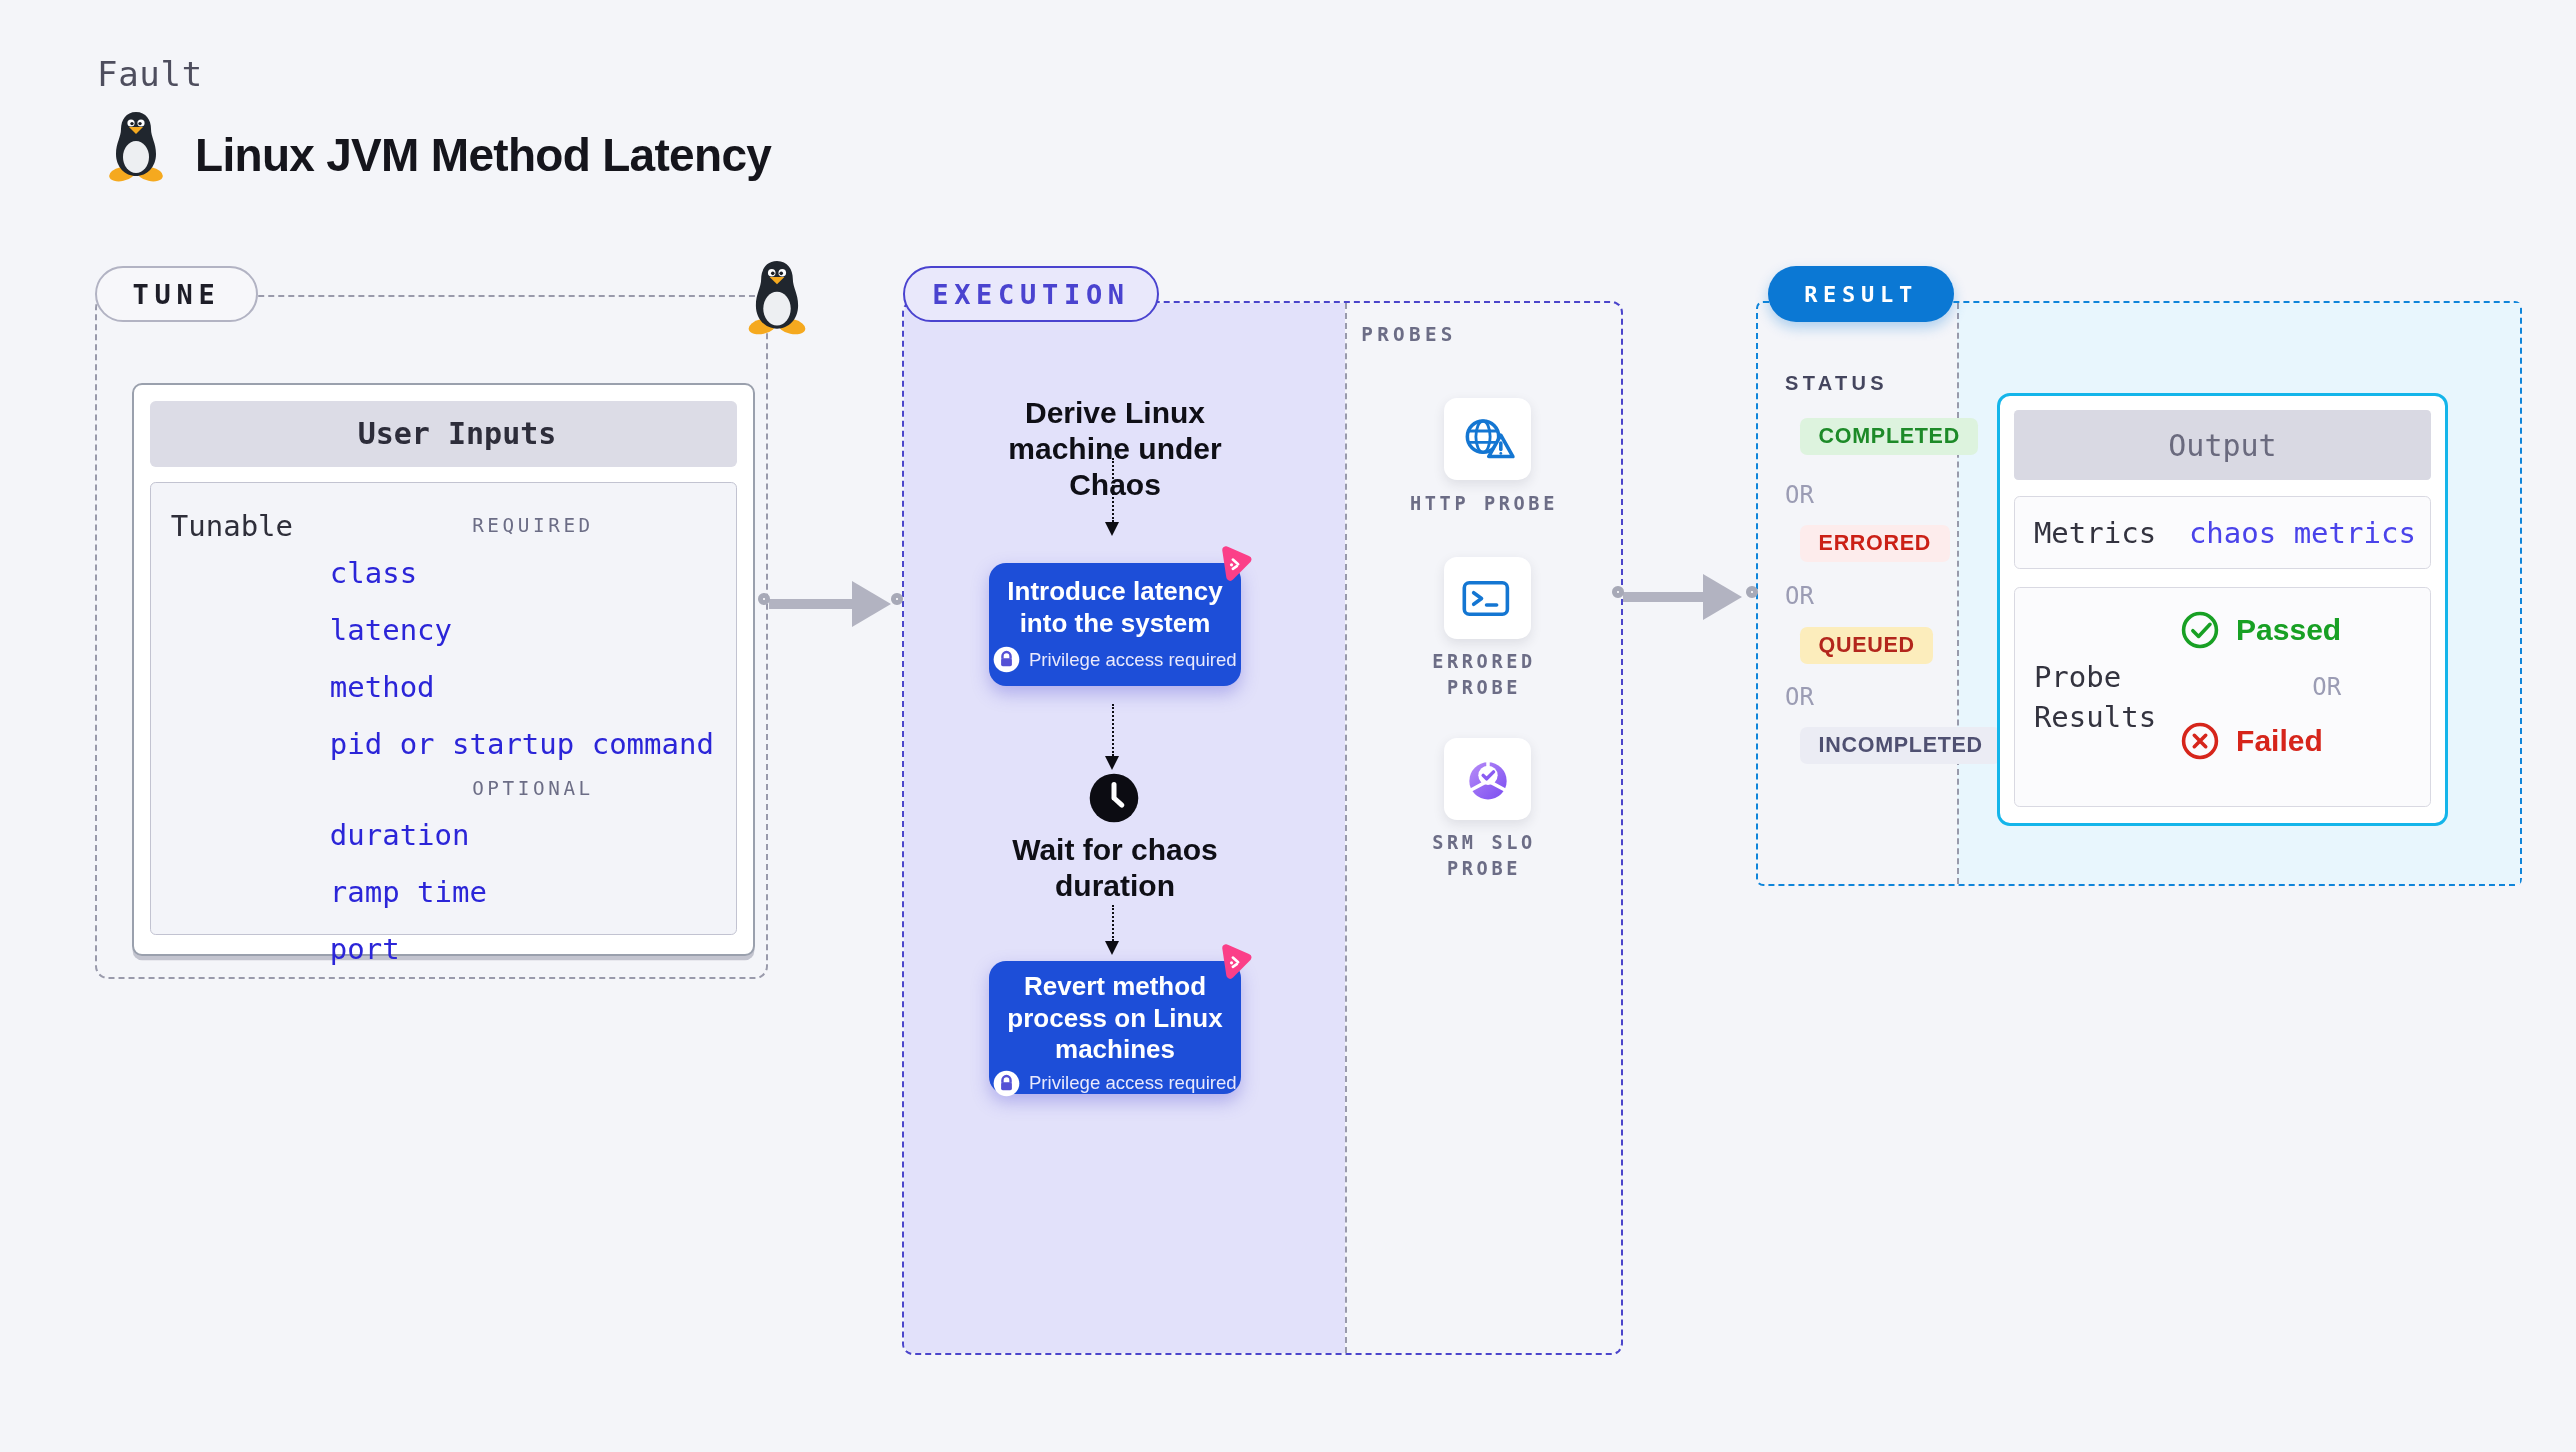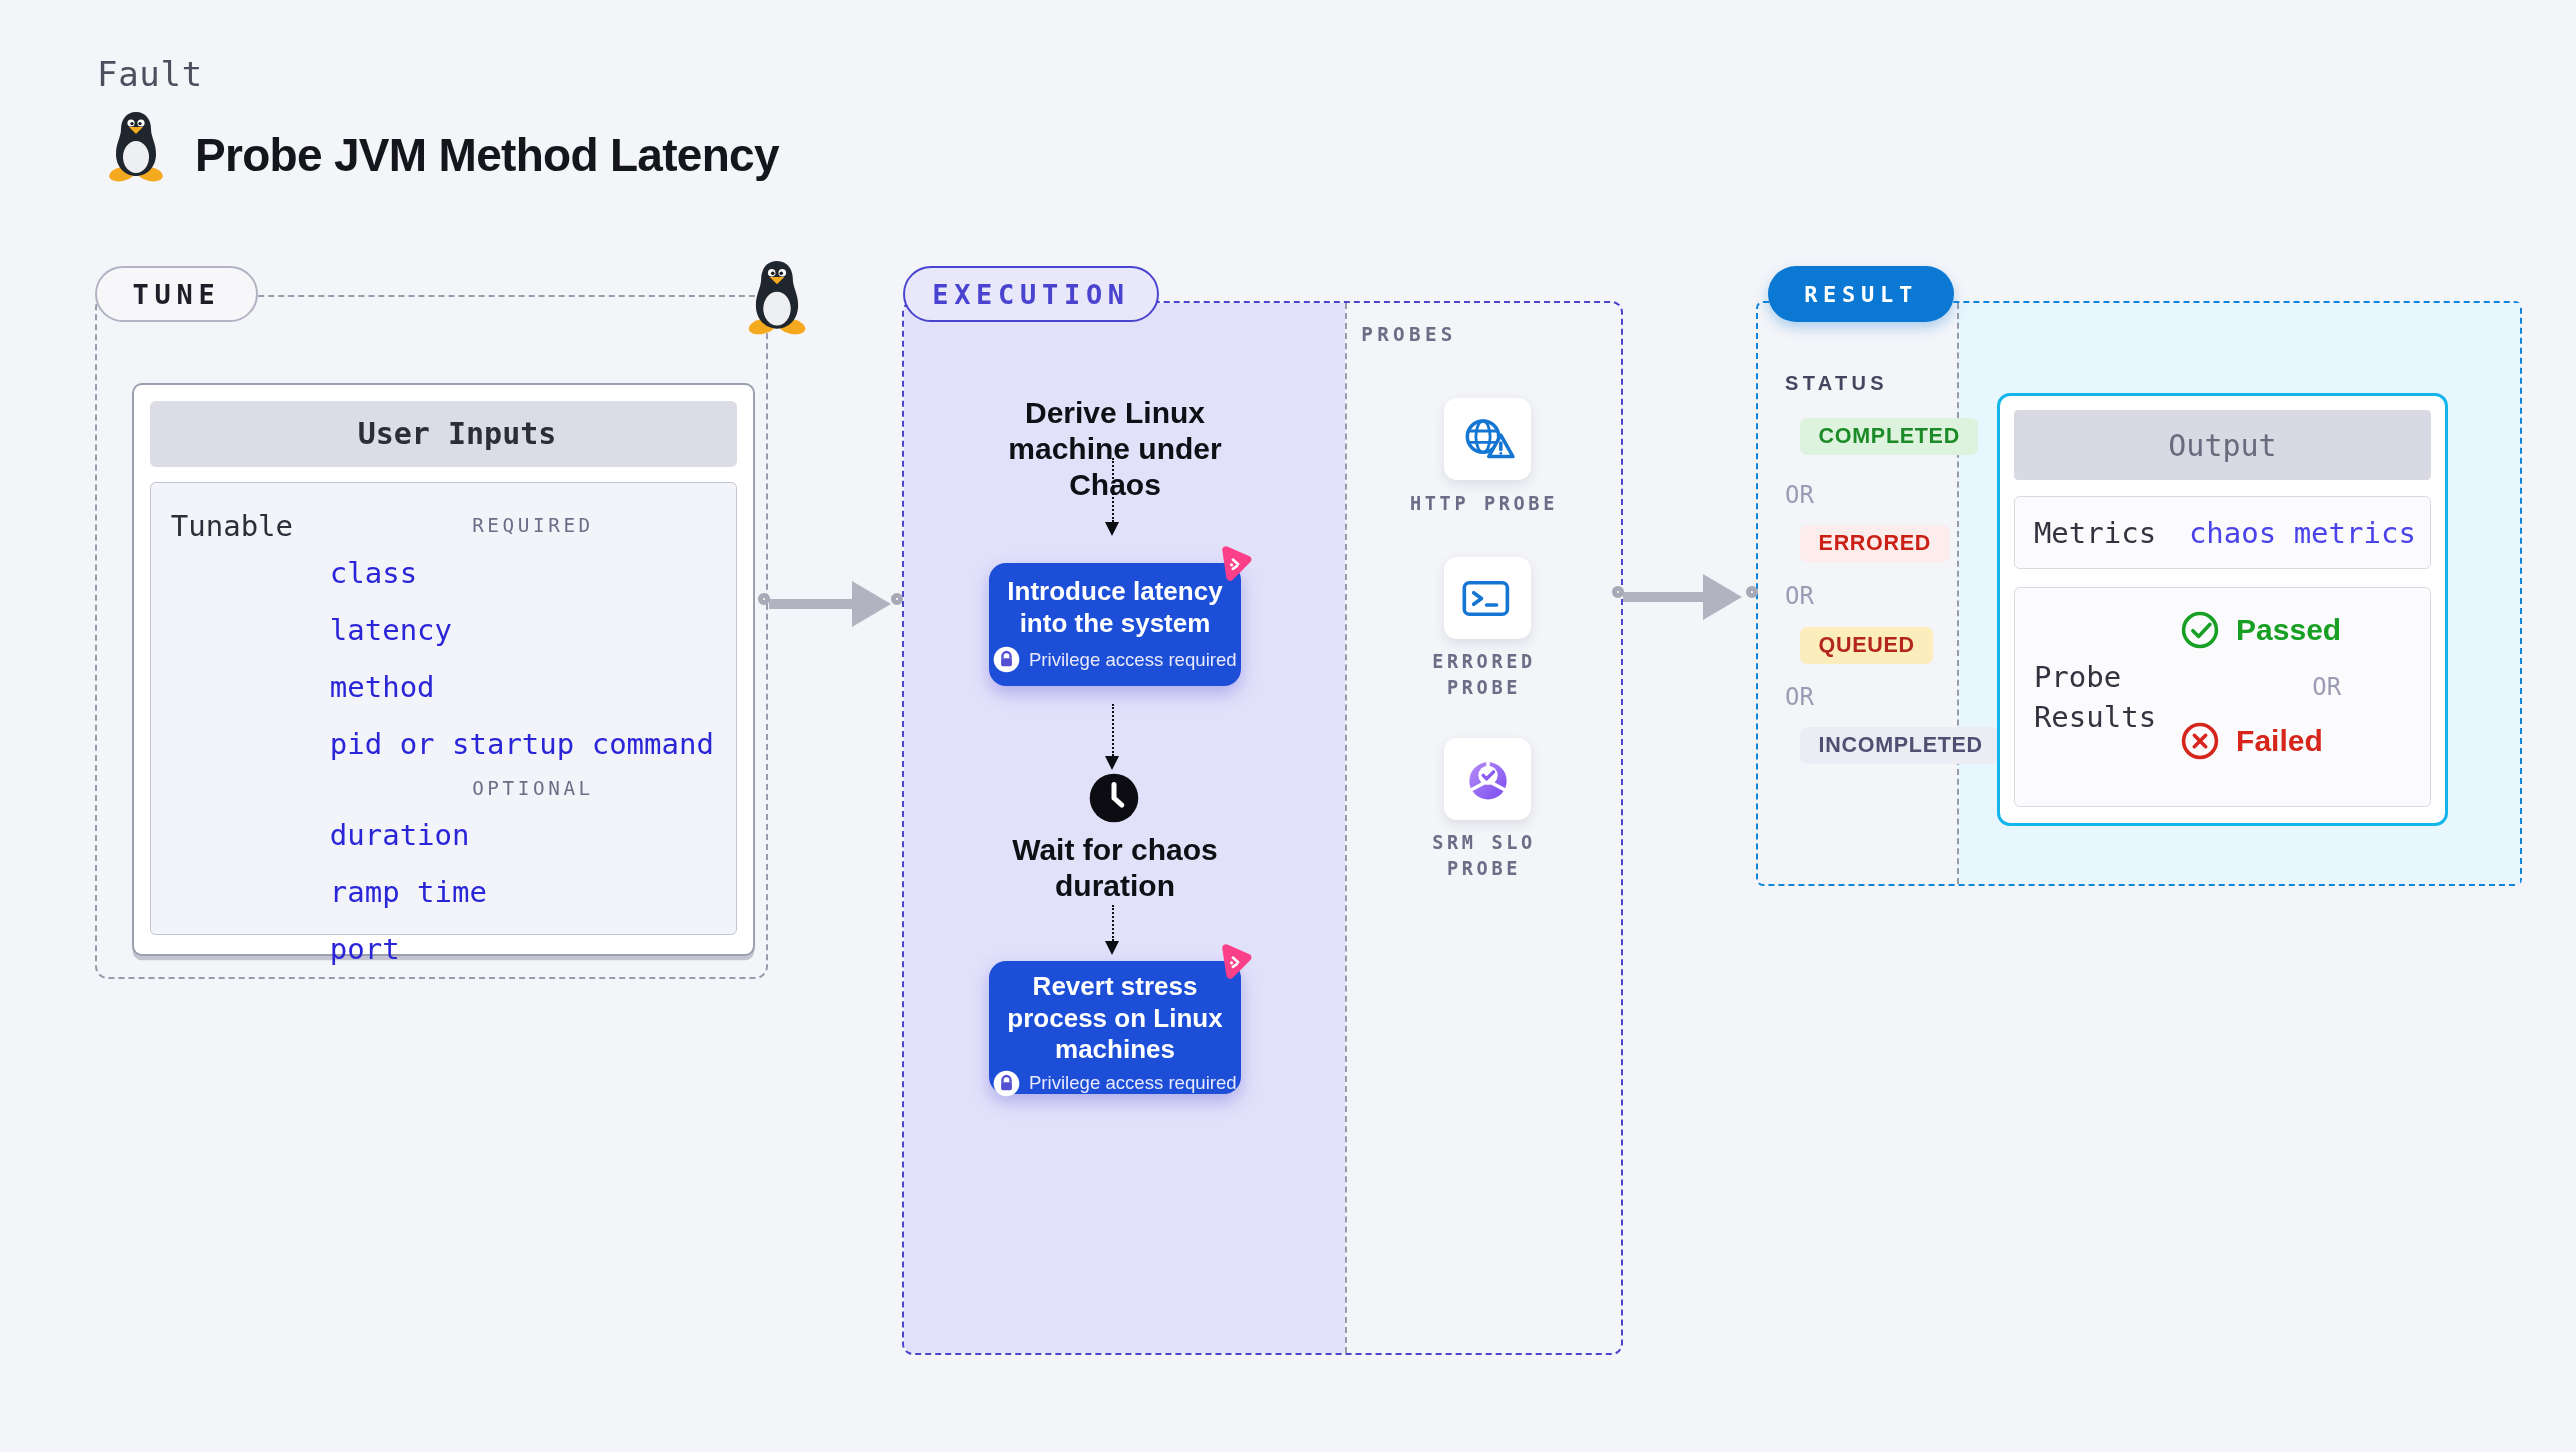--- a/index.html
+++ b/index.html
@@ -147,21 +147,21 @@
     <ellipse cx="16" cy="64" rx="13" ry="7" fill="#f5a91f" transform="rotate(-12 16 64)"></ellipse>
     <ellipse cx="44" cy="64" rx="13" ry="7" fill="#f5a91f" transform="rotate(12 44 64)"></ellipse>
     <path d="M30 2 C40 2 45 10 45 19 C45 27 50 33 50 44 C50 57 41 66 30 66 C19 66 10 57 10 44 C10 33 15 27 15 19 C15 10 20 2 30 2 Z" fill="#20262e"></path>
     <ellipse cx="30" cy="47" rx="13" ry="16" fill="#edeff2"></ellipse>
     <circle cx="25" cy="13" r="3.6" fill="#fff"></circle>
       <circle cx="35" cy="13" r="3.6" fill="#fff"></circle>
     <circle cx="26" cy="13.6" r="1.7" fill="#1a1d22"></circle>
       <circle cx="34" cy="13.6" r="1.7" fill="#1a1d22"></circle>
     <path d="M23 17 L37 17 L30 24 Z" fill="#f5a91f"></path>
   </svg>
-  <div class="page-title">Probe JVM Method Latency</div>
+  <div class="page-title">Linux JVM Method Latency</div>
 
   <div class="tune-box">
     <div class="ui-card">
       <div class="ui-header">User Inputs</div>
       <div class="ui-body">
         <div class="tunable">Tunable</div>
         <div class="itemcol">
           <div class="cat">REQUIRED</div>
           <div class="item">class</div>
           <div class="item">latency</div>
@@ -224,21 +224,21 @@
     <svg class="clock-svg" viewBox="0 0 70 70">
       <circle cx="35" cy="35" r="34" fill="#0c0c12"></circle>
       <path d="M35 35 V16 M35 35 L46 45" stroke="#fff" stroke-width="7" stroke-linecap="round"></path>
     </svg>
     <div class="step-title t2">Wait for chaos duration</div>
 
     <div class="dot-line d3"></div>
     <div class="dot-head h3"></div>
 
     <div class="action a2">
-      <div class="action-title">Revert stress process on Linux machines</div>
+      <div class="action-title">Revert method process on Linux machines</div>
       <div class="action-note">
         <svg class="lock-svg" viewBox="0 0 40 40">
           <circle cx="20" cy="20" r="19" fill="#fff"></circle>
           <path d="M14 19 v-4 a6 6 0 0 1 12 0 v4" fill="none" stroke="#5551d5" stroke-width="3.6"></path>
           <rect x="12" y="18" width="16" height="12" rx="2.5" fill="#5551d5"></rect>
         </svg>
         <span class="note-text">Privilege access required</span>
       </div>
     </div>
     <svg class="pink-logo p2" viewBox="0 0 56 56">

